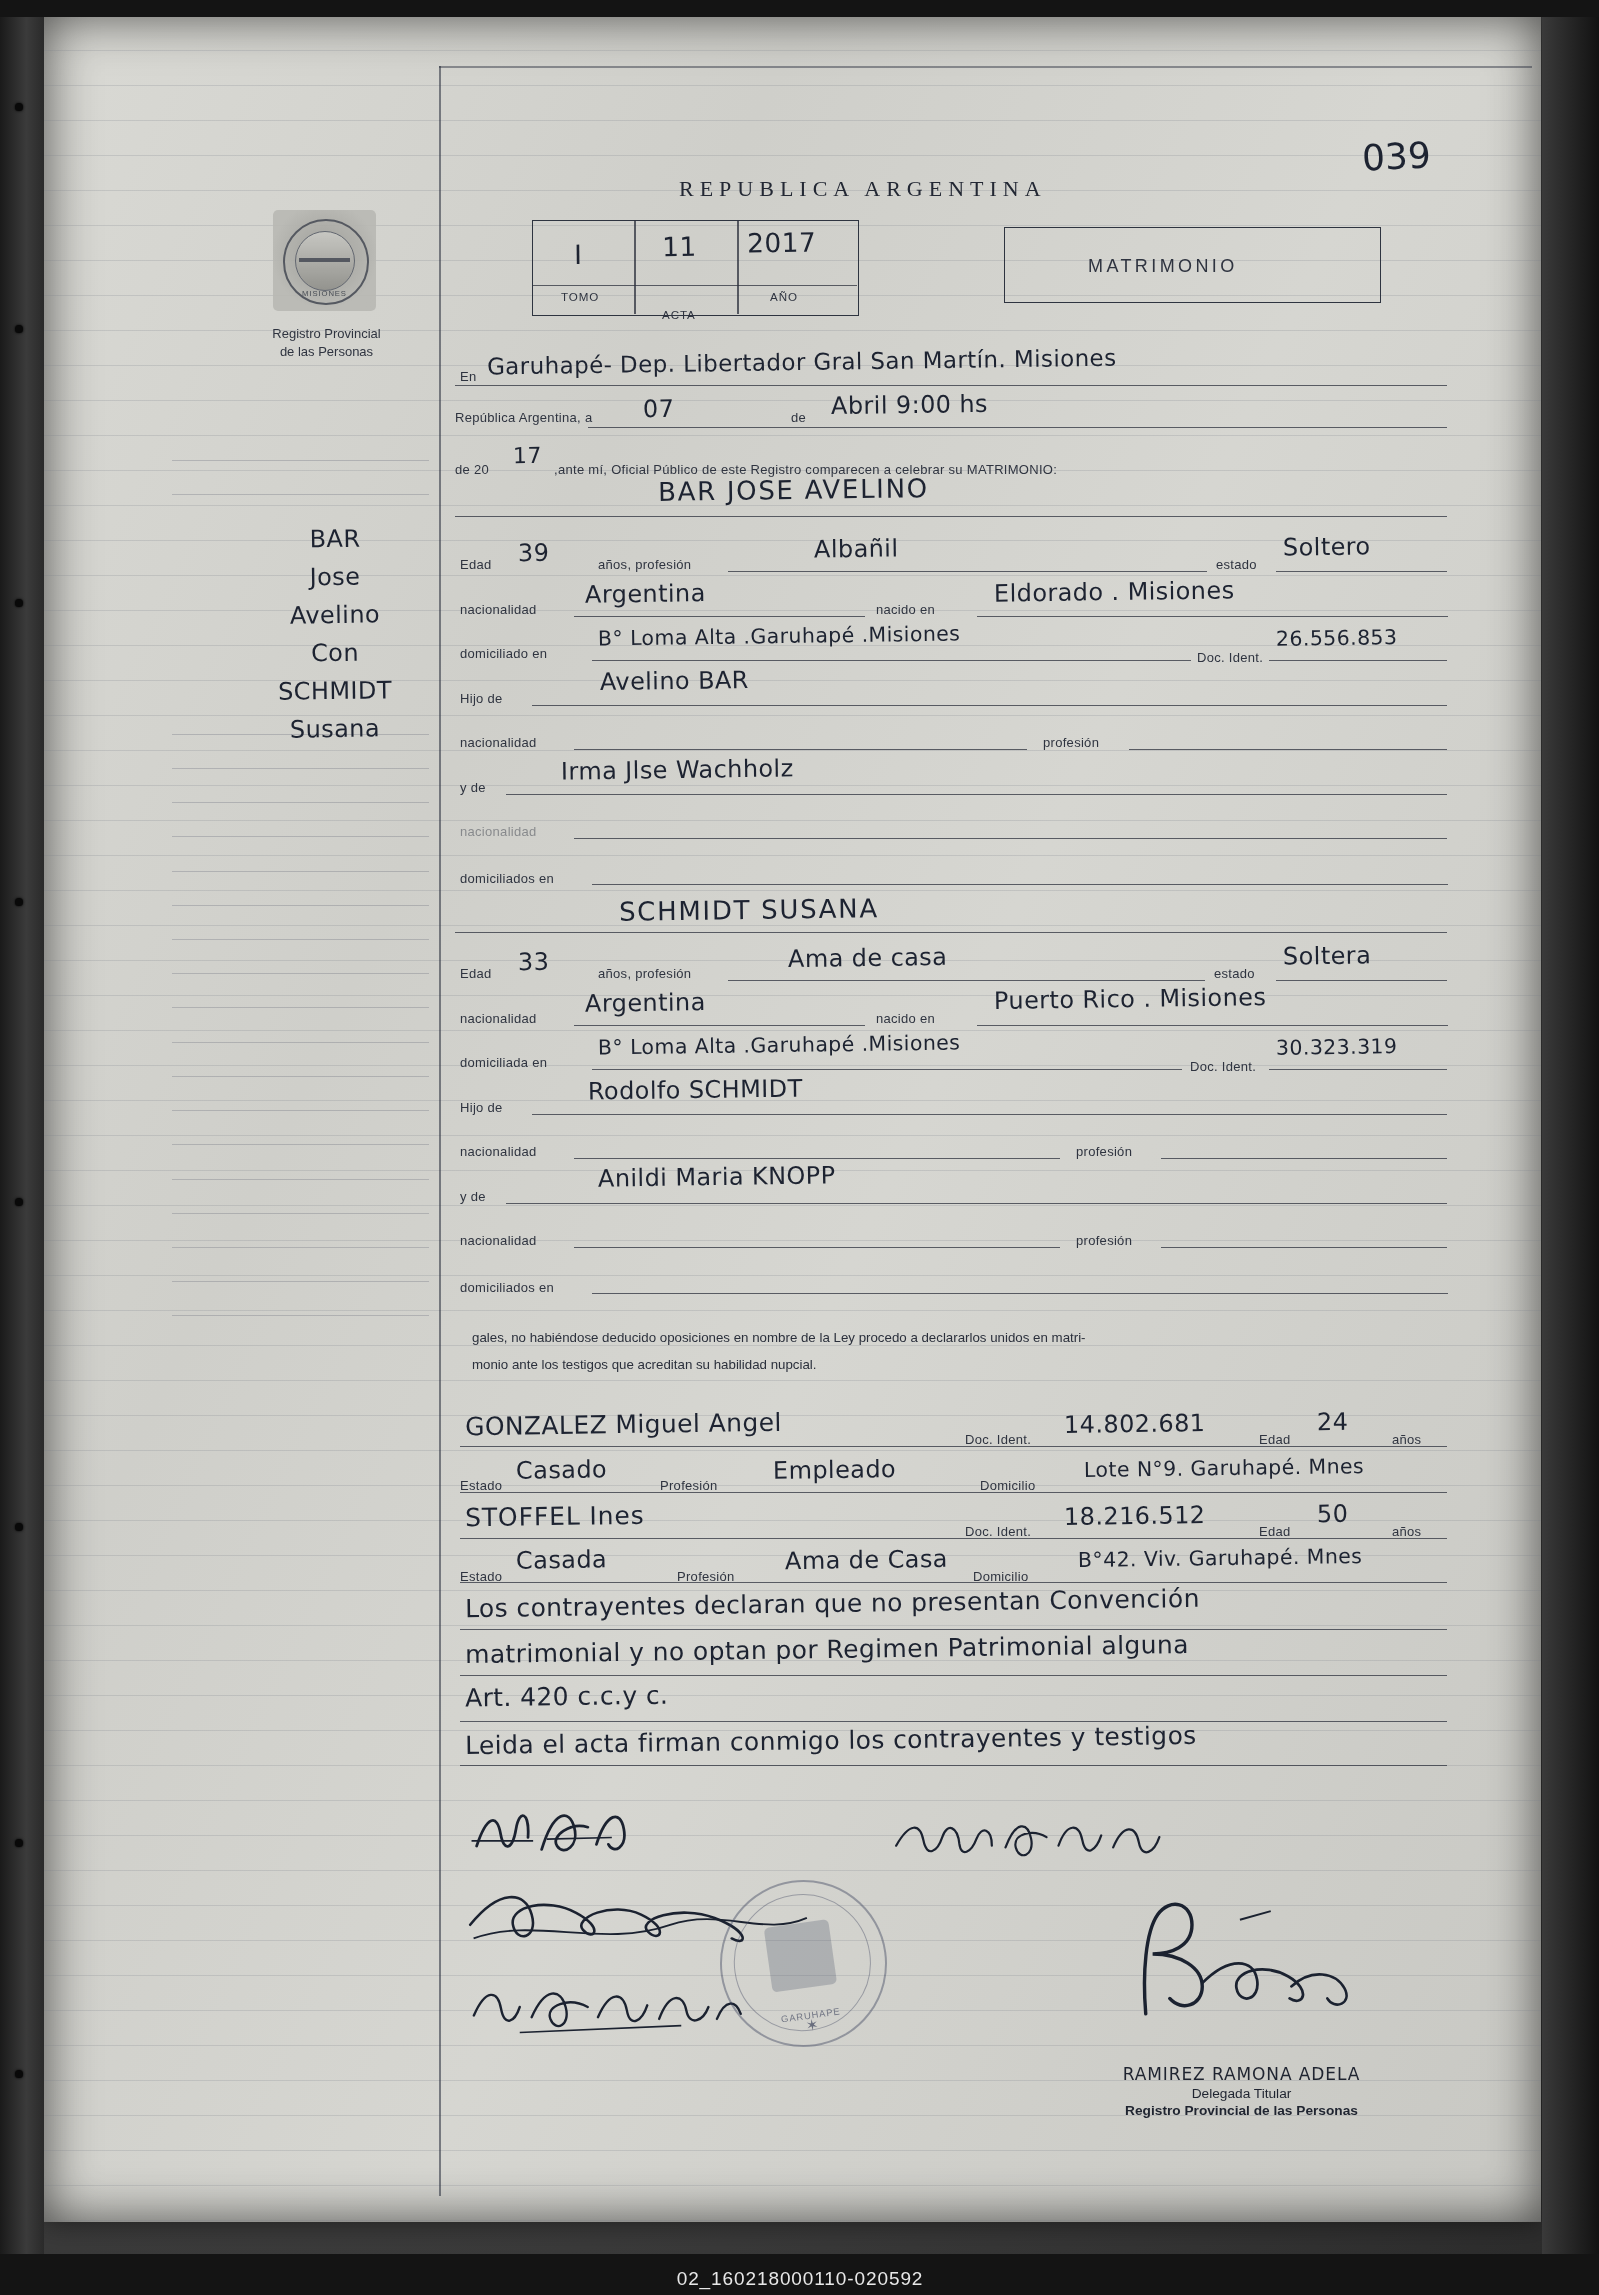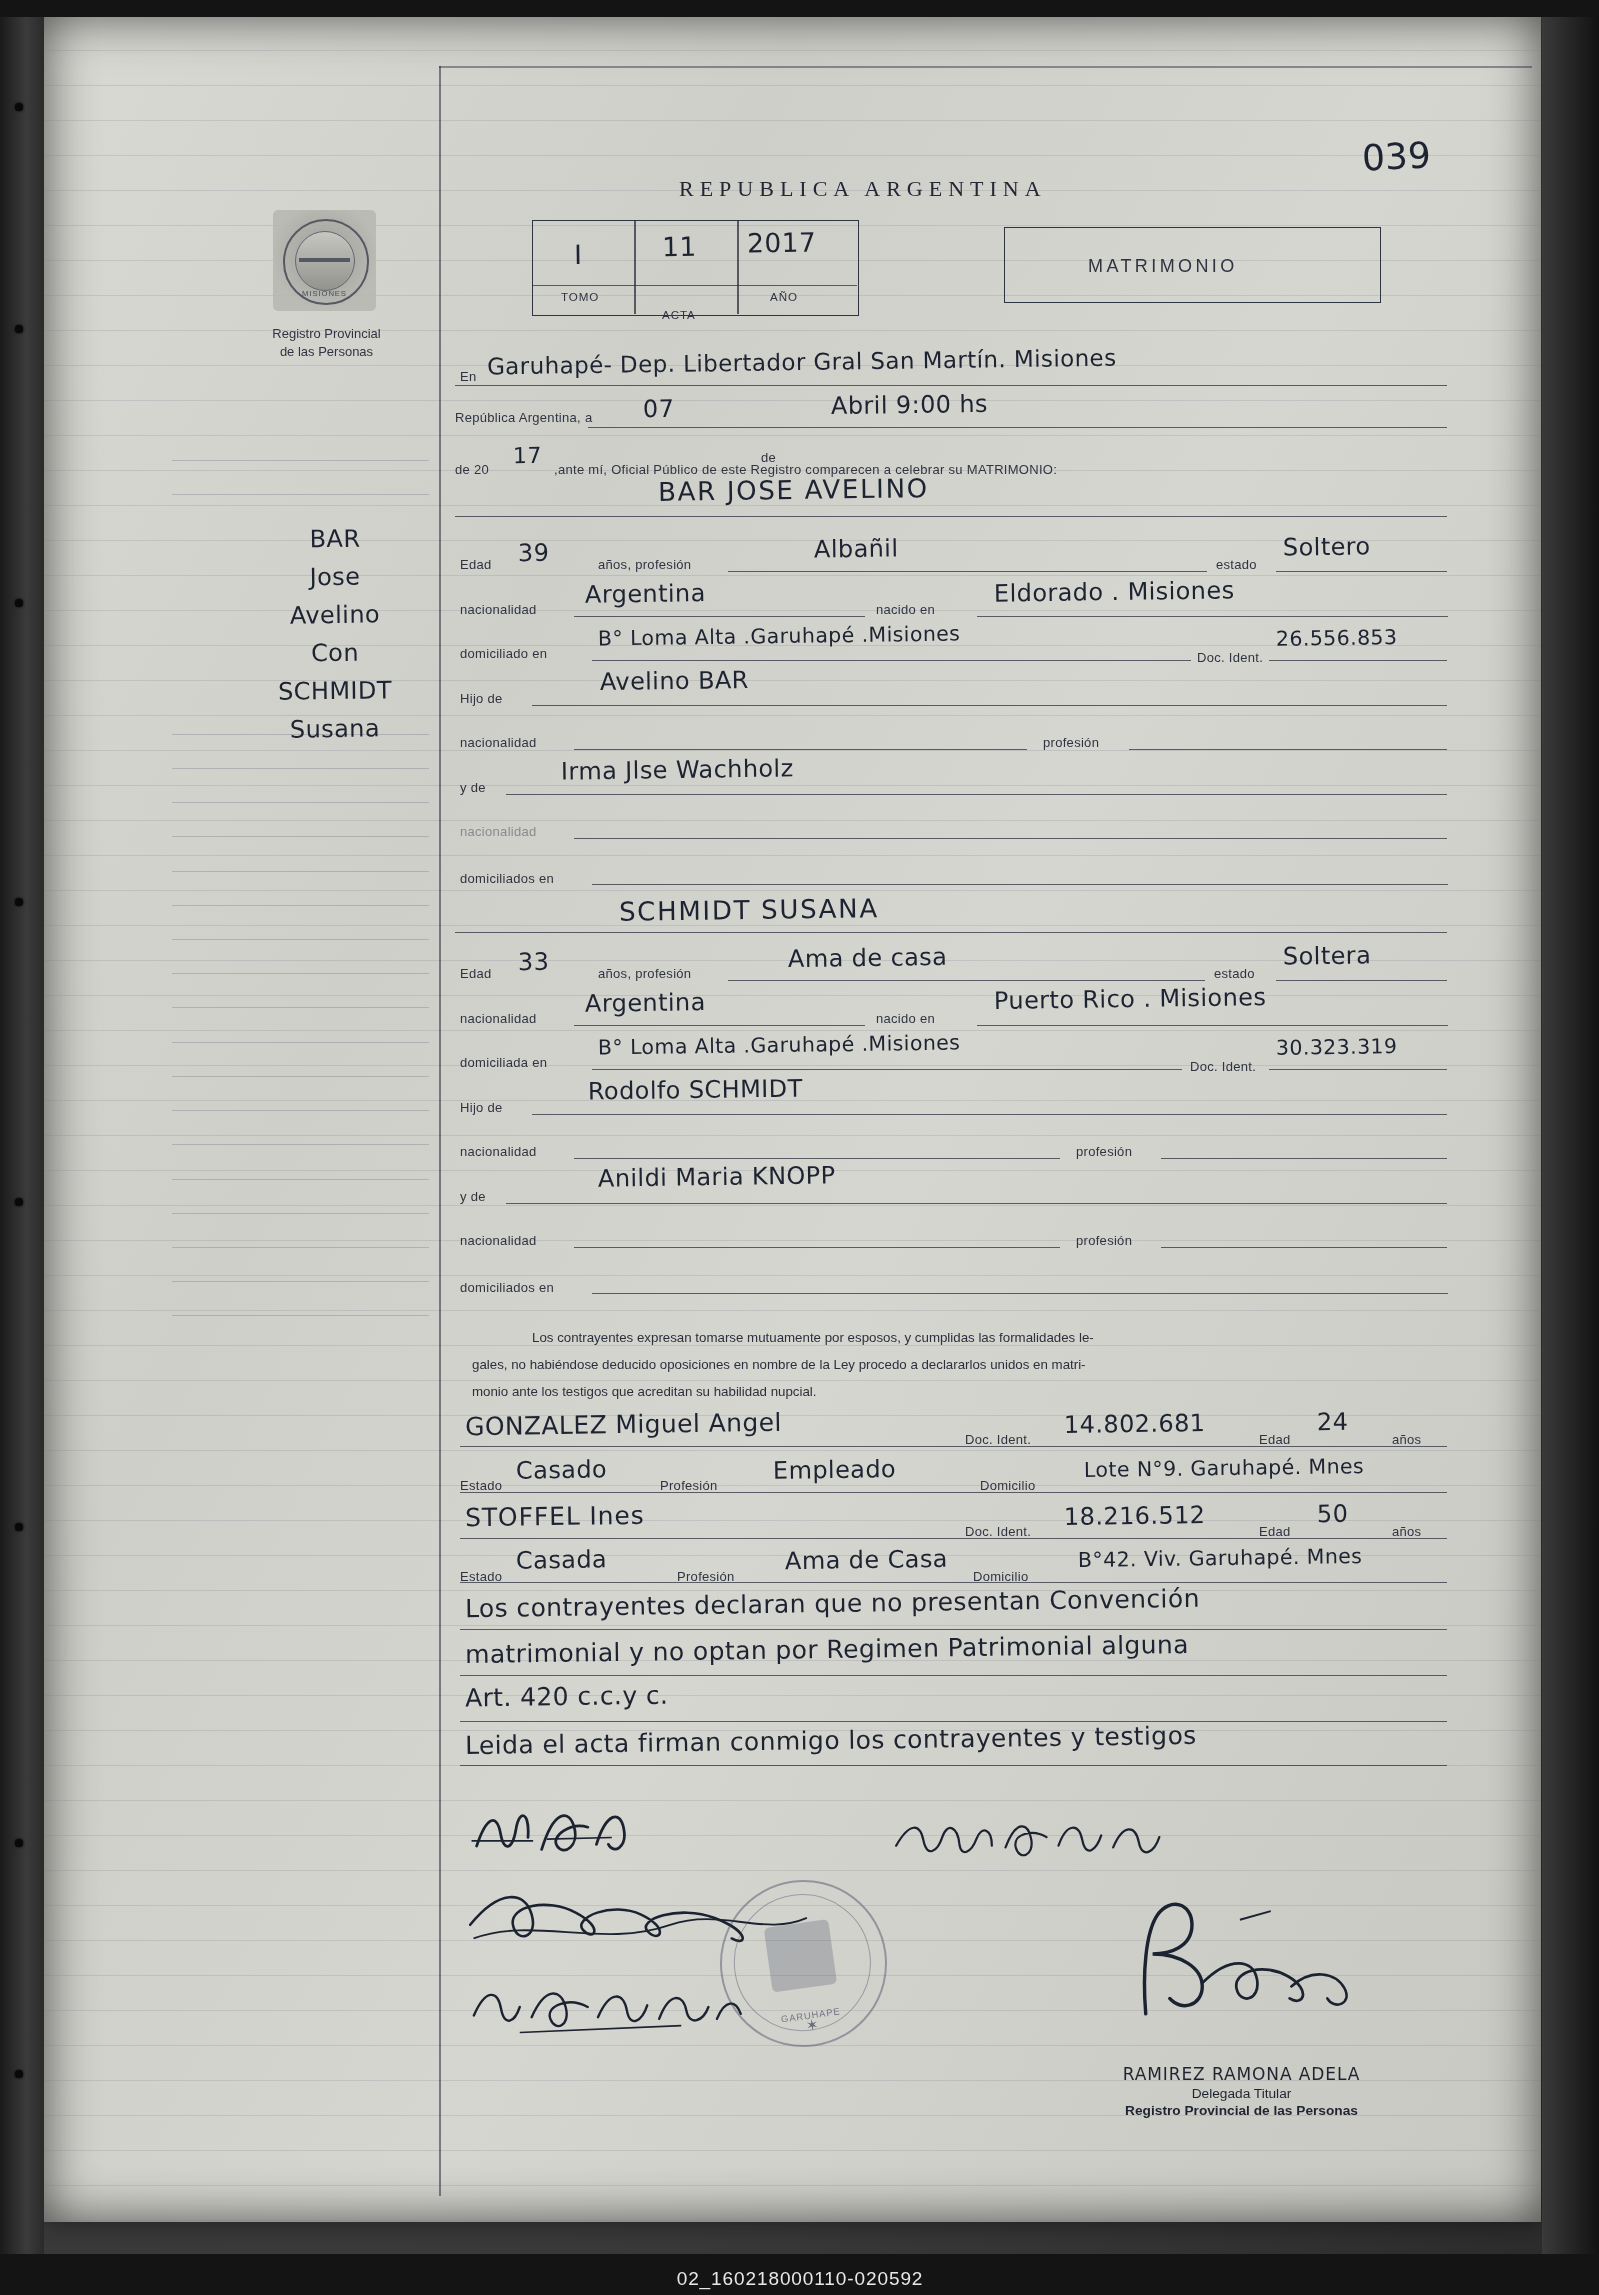--- a/index.html
+++ b/index.html
@@ -234,21 +234,21 @@
 
     <div class="box" style="left:960px;top:212px;width:375px;height:74px;"></div>
     <div class="pr printed" style="left:1044px;top:241px;font-size:18px;letter-spacing:3.4px;">MATRIMONIO</div>
 
     <div class="pr printed" style="left:416px;top:354px;">En</div>
     <div class="pr hand" style="left:443px;top:334px;font-size:23px;">Garuhapé- Dep. Libertador Gral San Martín. Misiones</div>
     <div class="line" style="left:411px;top:370px;width:992px;"></div>
 
     <div class="pr printed" style="left:411px;top:395px;">República  Argentina,  a</div>
     <div class="pr hand" style="left:599px;top:380px;">07</div>
-    <div class="pr printed" style="left:717px;top:395px;margin-top:40px;">de</div>
+    <div class="pr printed" style="left:747px;top:395px;">de</div>
     <div class="pr hand" style="left:787px;top:376px;">Abril  9:00 hs</div>
     <div class="line" style="left:544px;top:412px;width:859px;"></div>
 
     <div class="pr printed" style="left:411px;top:447px;">de 20</div>
     <div class="pr hand" style="left:469px;top:428px;font-size:22px;">17</div>
     <div class="pr printed" style="left:510px;top:447px;">,ante mí,  Oficial  Público  de este  Registro  comparecen  a celebrar  su MATRIMONIO:</div>
 
     <div class="pr hand" style="left:614px;top:460px;font-size:26px;letter-spacing:1.7px;">BAR JOSE AVELINO</div>
     <div class="line" style="left:411px;top:501px;width:992px;"></div>
 
@@ -335,21 +335,20 @@
 
     <div class="pr printed" style="left:416px;top:1218px;">nacionalidad</div>
     <div class="pr printed" style="left:1032px;top:1218px;">profesión</div>
     <div class="line" style="left:530px;top:1232px;width:486px;"></div>
     <div class="line" style="left:1117px;top:1232px;width:286px;"></div>
 
     <div class="pr printed" style="left:416px;top:1265px;">domiciliados   en</div>
     <div class="line" style="left:548px;top:1278px;width:856px;"></div>
 
     <div id="para" style="top:1309px;left:428px;width:984px;">
-      <p style="text-indent:60px;">Los  contrayentes  expresan  tomarse  mutuamente  por  esposos,  y cumplidas  las  formalidades  le-</p>
       <p>gales, no  habiéndose  deducido   oposiciones   en   nombre  de la  Ley  procedo  a declararlos   unidos  en matri-</p>
       <p>monio  ante  los  testigos  que  acreditan  su  habilidad  nupcial.</p>
     </div>
 
     <div class="pr hand" style="left:421px;top:1395px;font-size:25px;">GONZALEZ Miguel Angel</div>
     <div class="pr printed" style="left:921px;top:1417px;">Doc. Ident.</div>
     <div class="pr hand" style="left:1020px;top:1395px;">14.802.681</div>
     <div class="pr printed" style="left:1215px;top:1417px;">Edad</div>
     <div class="pr hand" style="left:1273px;top:1393px;">24</div>
     <div class="pr printed" style="left:1348px;top:1417px;">años</div>

